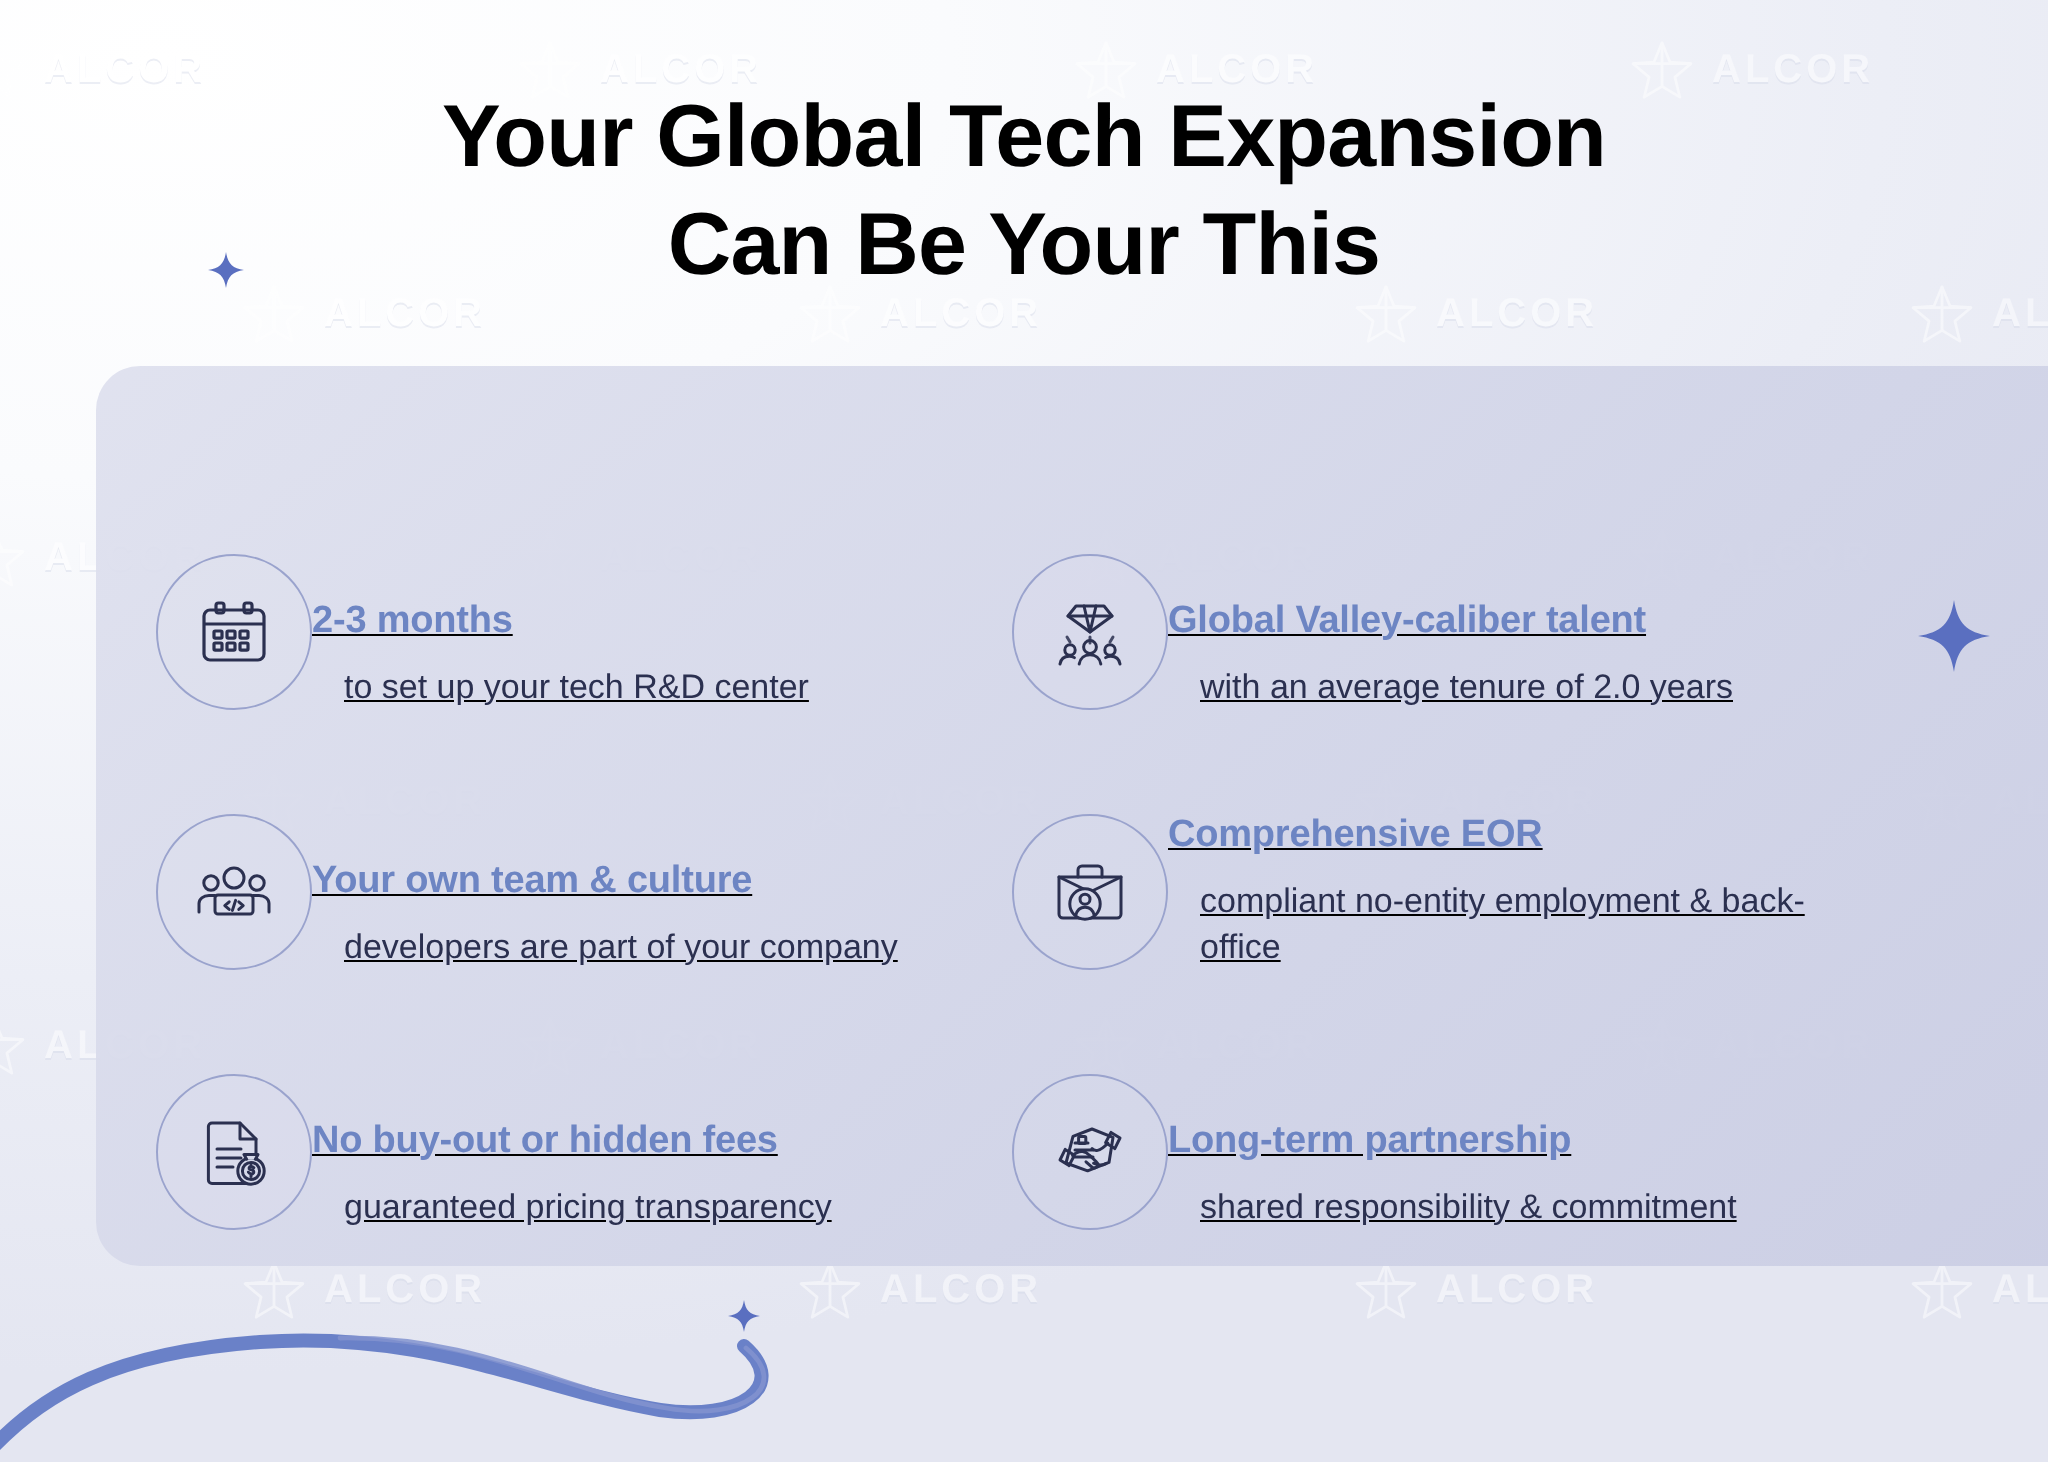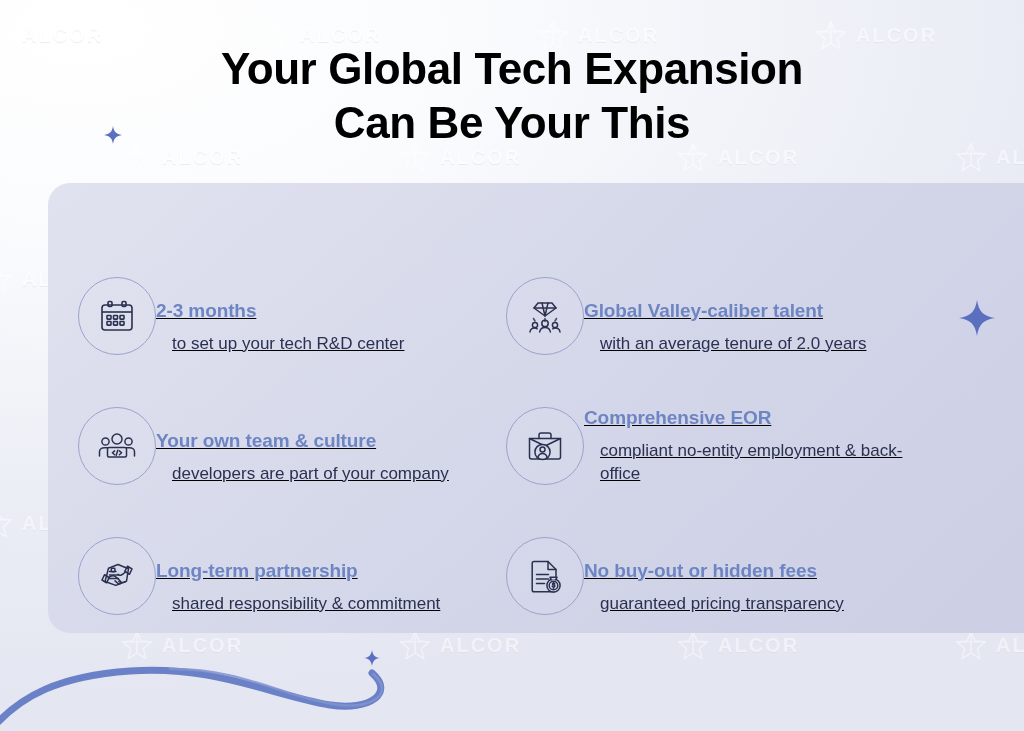--- a/index.html
+++ b/index.html
@@ -342,55 +342,55 @@
       <circle cx="18.5" cy="27" r="7.6" fill="#d6d9ea"></circle>
       <circle cx="18.5" cy="24.6" r="2.5"></circle>
       <path d="M13.9 32.6c.6-2.6 2.4-4 4.6-4s4 1.4 4.6 4"></path>
     </svg>
         </div>
      <div class="benefit-body">
        <div class="benefit-title">Comprehensive EOR</div>
        <div class="benefit-desc">compliant no-entity employment &amp; back-office</div>
      </div>
       </div>
+      <div class="benefit">
+        <div class="benefit-icon">
+          <svg width="40" height="40" viewBox="0 0 40 40" fill="none" stroke="#2b3050" stroke-width="1.5" stroke-linejoin="round" stroke-linecap="round">
+      <path d="M9 5.5h14l8 8V34a1.8 1.8 0 0 1-1.8 1.8H9A1.8 1.8 0 0 1 7.2 34V7.3A1.8 1.8 0 0 1 9 5.5z"></path>
+      <path d="M23 5.5v8h8"></path>
+      <path d="M11.5 18.5h12M11.5 23h12M11.5 27.5h8"></path>
+      <circle cx="28.5" cy="29.5" r="6.6" fill="#d6d9ea"></circle>
+      <path d="M26.3 23.6 25 21.3h7l-1.3 2.3" fill="#d6d9ea"></path>
+      <circle cx="28.5" cy="29.5" r="4.3"></circle>
+      <path d="M29.9 27.9c-.4-.5-1-.7-1.6-.6-.8.1-1.1 1-.3 1.4.9.4 1.9.3 1.9 1.3 0 .7-.8 1.1-1.6.9-.5-.1-.9-.4-1.1-.8M28.5 26.6v.7M28.5 31.6v.7"></path>
+    </svg>
+        </div>
+     <div class="benefit-body">
+       <div class="benefit-title">No buy-out or hidden fees</div>
+       <div class="benefit-desc">guaranteed pricing transparency</div>
+     </div>
+      </div>
       <div class="benefit col-right">
         <div class="benefit-icon">
           <svg width="42" height="42" viewBox="0 0 42 42" fill="none" stroke="#2b3050" stroke-width="1.5" stroke-linejoin="round" stroke-linecap="round">
       <path d="M12.5 13.2 22 9.5l10.5 4.2-2 12.5-10.7 4.2L9 26.5l3.5-13.3z" fill="#d6d9ea"></path>
       <path d="M13.5 16.5h6.5M13.5 20h9M13.5 23.5h9"></path>
       <rect x="15.3" y="13.3" width="3.6" height="3.4" rx=".6"></rect>
       <path d="M31.5 11.2 36 14l-2.6 5.3-4.6-2.9 2.7-5.2z"></path>
       <path d="M29.9 16.6c-1.8 1.9-3.7 3.3-5.1 3.6-1 .2-2.2-.2-2.8-.9"></path>
       <path d="M10.5 27.8 6 25l2.6-5.3 4.6 2.9-2.7 5.2z"></path>
       <path d="M12.3 22.8c1.6-1.4 3.4-2.2 5-2 1.4.2 2.5.9 3.4 1.8l3.6 3.4c.9.8.8 2-.1 2.6-.8.5-1.8.4-2.5-.3l-2.7-2.4"></path>
       <path d="M22.8 26.6c1.9 1 4.2 1.3 6.2.2"></path>
     </svg>
         </div>
      <div class="benefit-body">
        <div class="benefit-title">Long-term partnership</div>
        <div class="benefit-desc">shared responsibility &amp; commitment</div>
      </div>
       </div>
-      <div class="benefit">
-        <div class="benefit-icon">
-          <svg width="40" height="40" viewBox="0 0 40 40" fill="none" stroke="#2b3050" stroke-width="1.5" stroke-linejoin="round" stroke-linecap="round">
-      <path d="M9 5.5h14l8 8V34a1.8 1.8 0 0 1-1.8 1.8H9A1.8 1.8 0 0 1 7.2 34V7.3A1.8 1.8 0 0 1 9 5.5z"></path>
-      <path d="M23 5.5v8h8"></path>
-      <path d="M11.5 18.5h12M11.5 23h12M11.5 27.5h8"></path>
-      <circle cx="28.5" cy="29.5" r="6.6" fill="#d6d9ea"></circle>
-      <path d="M26.3 23.6 25 21.3h7l-1.3 2.3" fill="#d6d9ea"></path>
-      <circle cx="28.5" cy="29.5" r="4.3"></circle>
-      <path d="M29.9 27.9c-.4-.5-1-.7-1.6-.6-.8.1-1.1 1-.3 1.4.9.4 1.9.3 1.9 1.3 0 .7-.8 1.1-1.6.9-.5-.1-.9-.4-1.1-.8M28.5 26.6v.7M28.5 31.6v.7"></path>
-    </svg>
-        </div>
-     <div class="benefit-body">
-       <div class="benefit-title">No buy-out or hidden fees</div>
-       <div class="benefit-desc">guaranteed pricing transparency</div>
-     </div>
-      </div>
     </div>
 </section>
 
 <div class="sparkle" style="left: 104px; top: 126px; width: 18px; height: 18px;"><svg width="18" height="18" viewBox="0 0 40 40">
        <path d="M20 0 C22 13, 27 18, 40 20 C27 22, 22 27, 20 40 C18 27, 13 22, 0 20 C13 18, 18 13, 20 0z" fill="#5a6fc0"></path>
      </svg></div>
 <div class="sparkle" style="left: 959px; top: 300px; width: 36px; height: 36px;"><svg width="36" height="36" viewBox="0 0 40 40">
        <path d="M20 0 C22 13, 27 18, 40 20 C27 22, 22 27, 20 40 C18 27, 13 22, 0 20 C13 18, 18 13, 20 0z" fill="#5a6fc0"></path>
      </svg></div>
 <div class="sparkle" style="left: 364px; top: 650px; width: 16px; height: 16px;"><svg width="16" height="16" viewBox="0 0 40 40">

